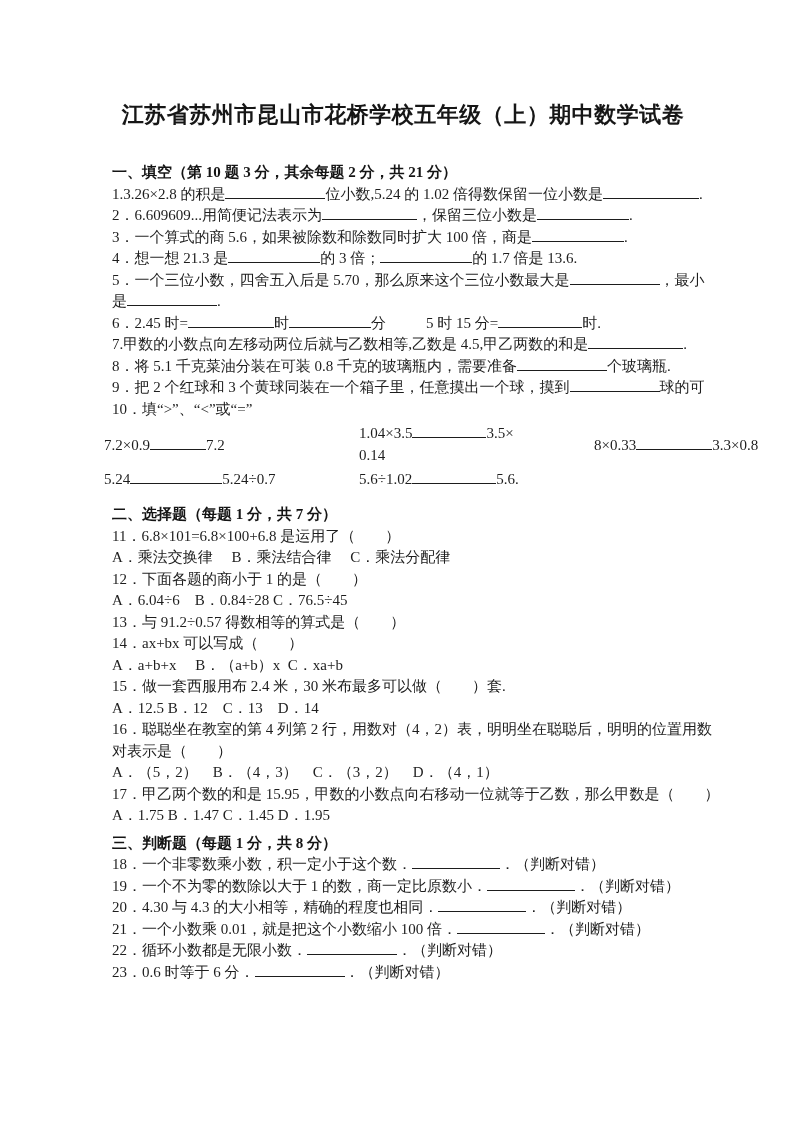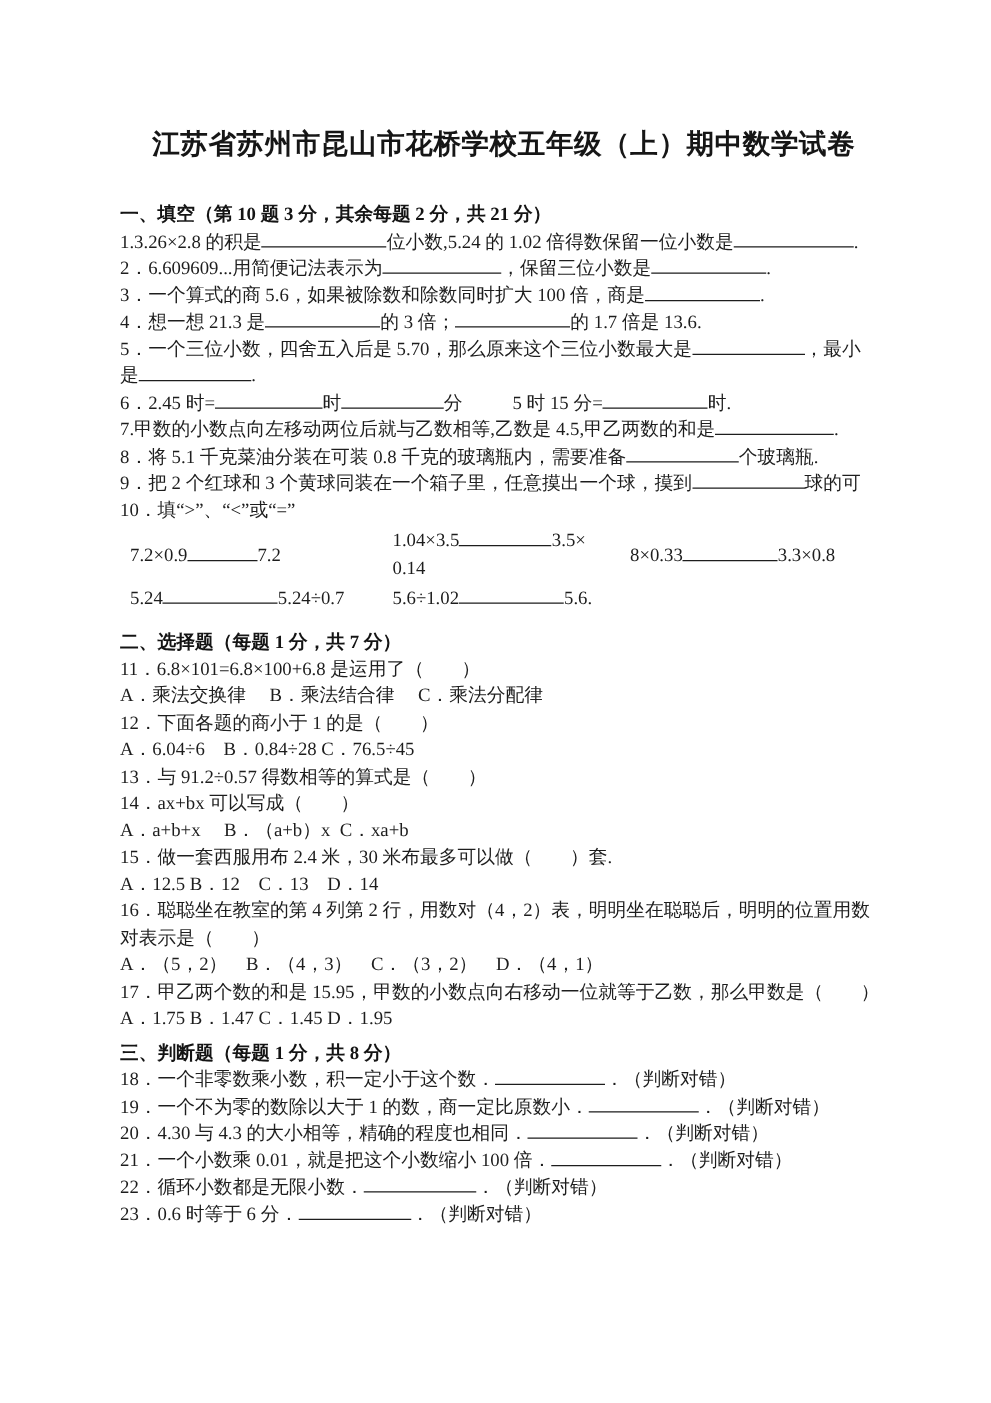--- a/index.html
+++ b/index.html
@@ -27,31 +27,32 @@
     letter-spacing: 0.5px;
     white-space: nowrap;
     color: #161616;
   }
   .line {
     font-size: 15px;
     height: 21.5px;
     line-height: 21.5px;
     white-space: pre;
     color: #1d1d1d;
+    margin-left: 16px;
   }
   .heading { font-weight: bold; color: #141414; }
   .blank {
     display: inline-block;
     height: 13px;
     border-bottom: 1px solid #1d1d1d;
     vertical-align: baseline;
   }
   .hspace { display: inline-block; height: 1px; }
   .cgrid { margin-top: 3px; padding-left: 8px; }
-  .grow { display: flex; }
+  .grow { display: flex; gap: 45px; }
   .gcell {
     white-space: pre;
     font-size: 15px;
     line-height: 21.5px;
     box-sizing: border-box;
     flex: 0 0 auto;
     color: #1d1d1d;
   }
   .grow0 .gcell { height: 46px; }
   .grow0 .gcell.vcenter { padding-top: 12px; }

